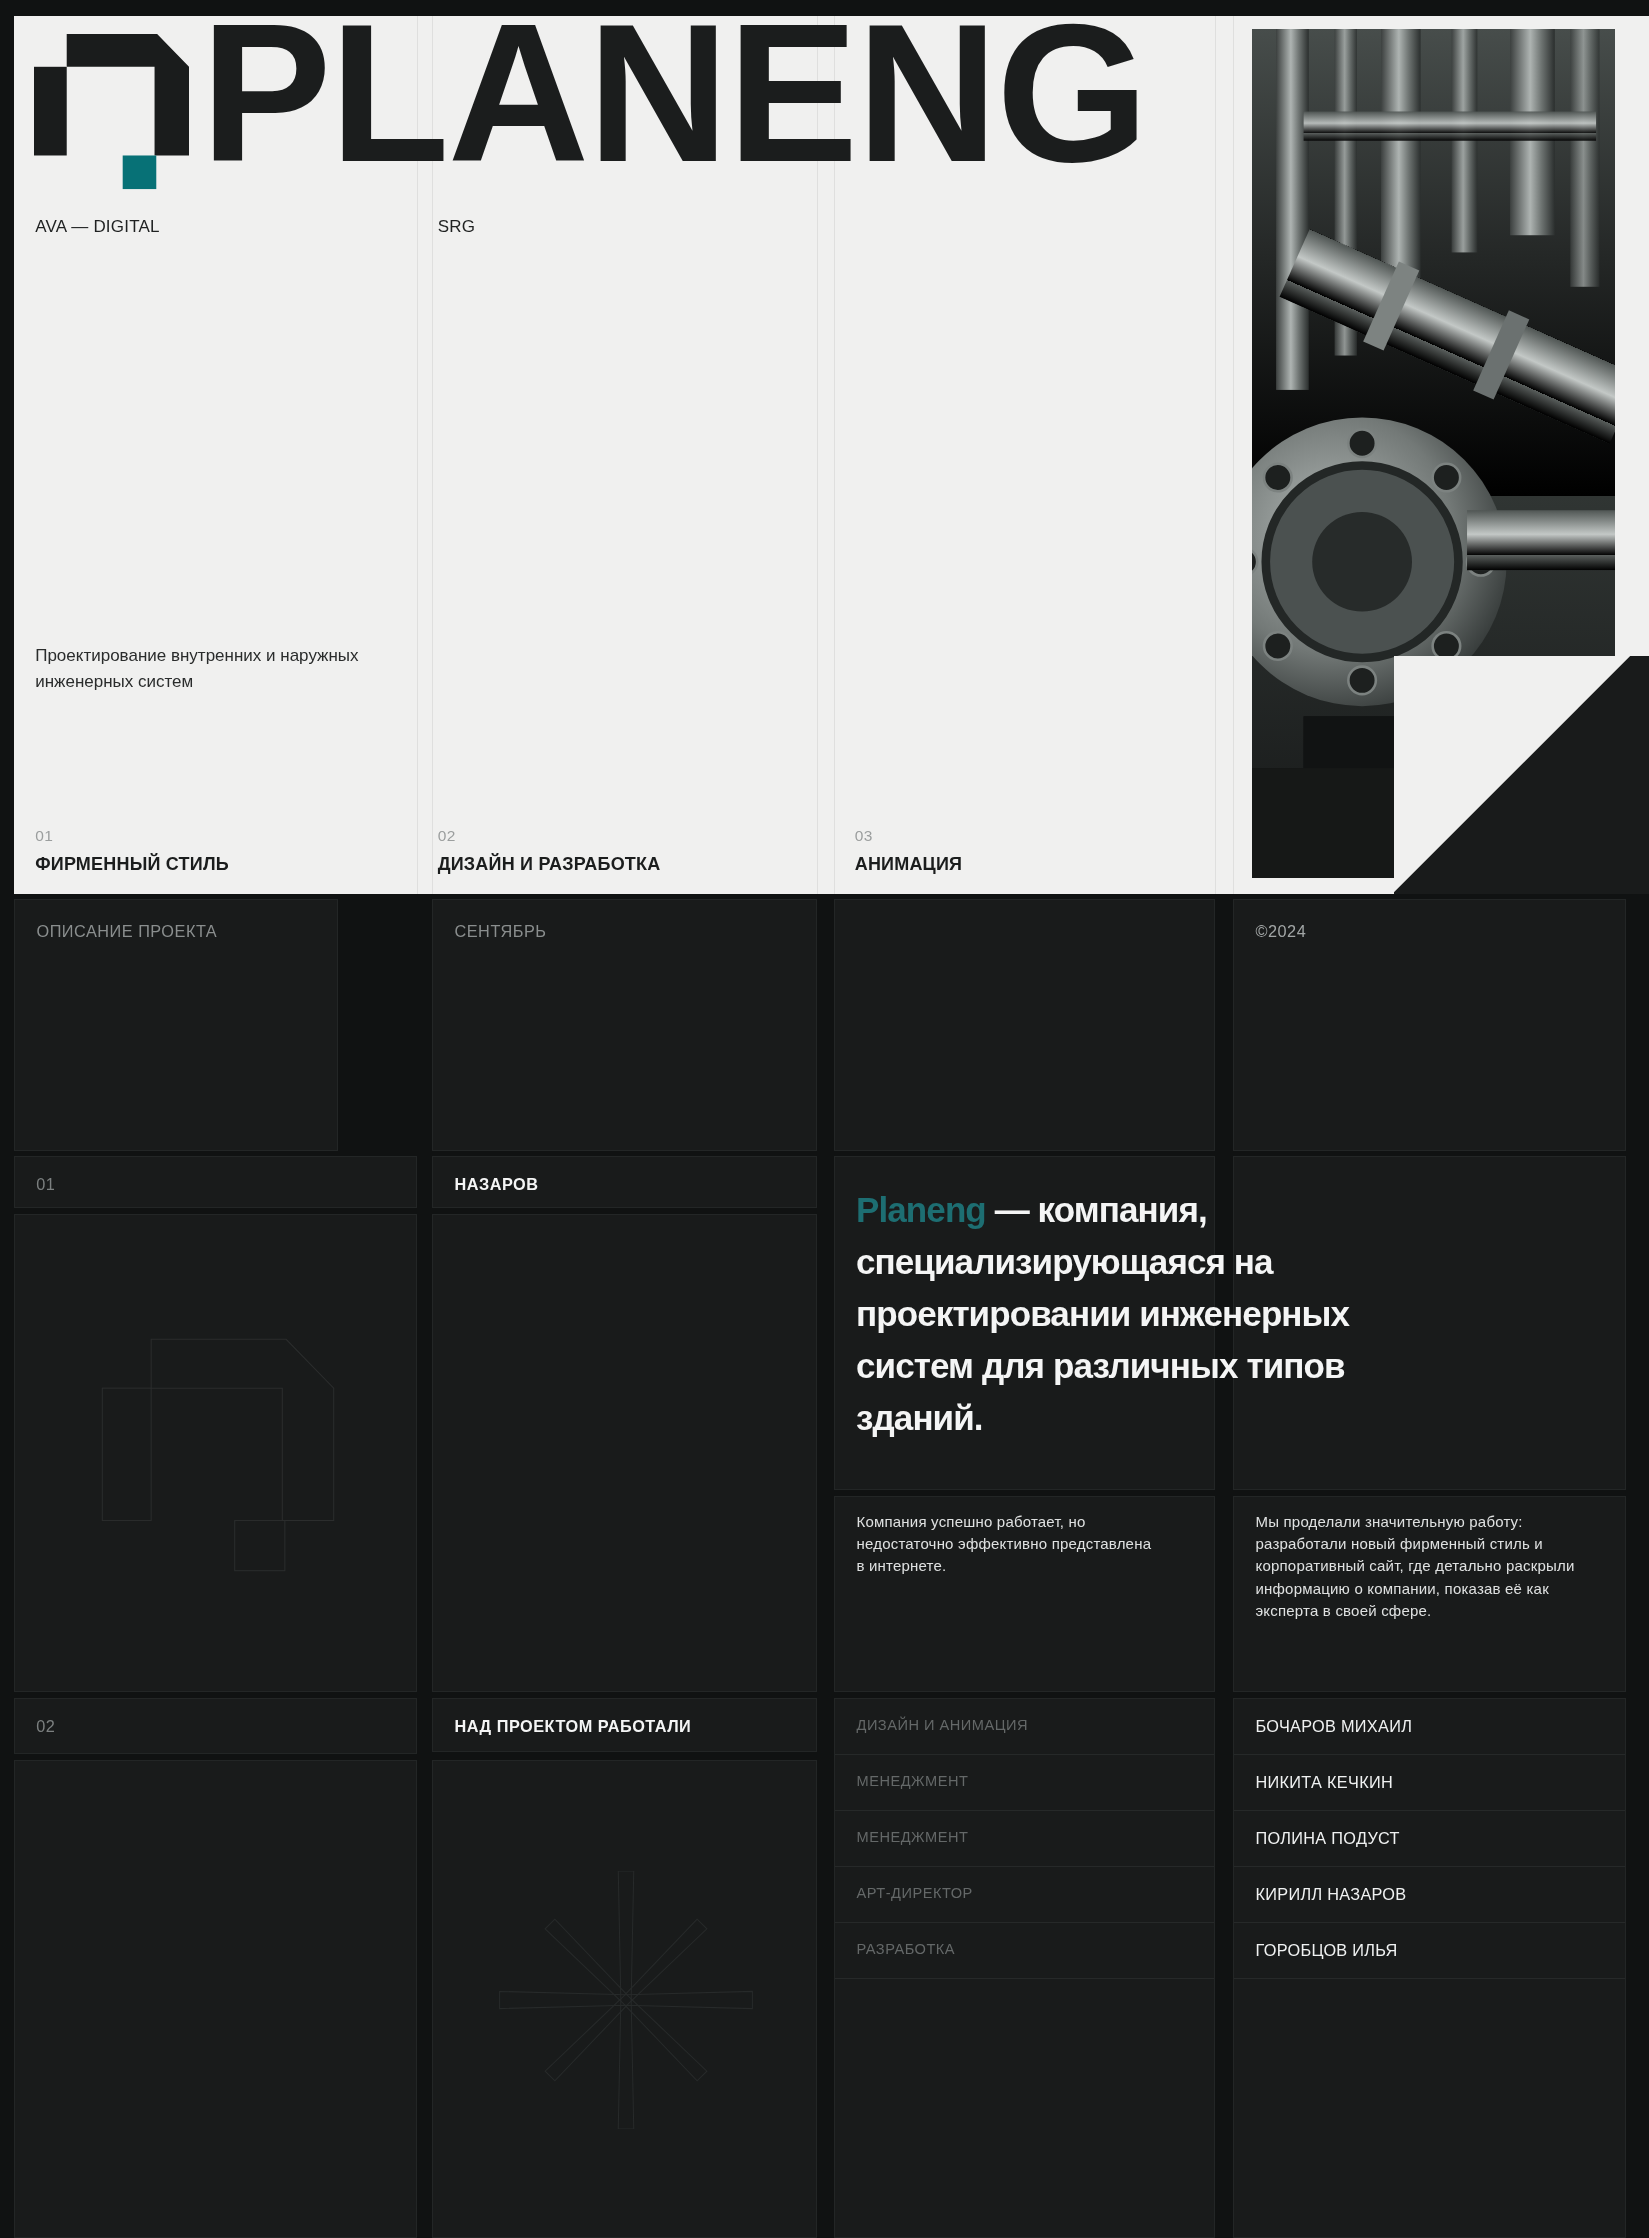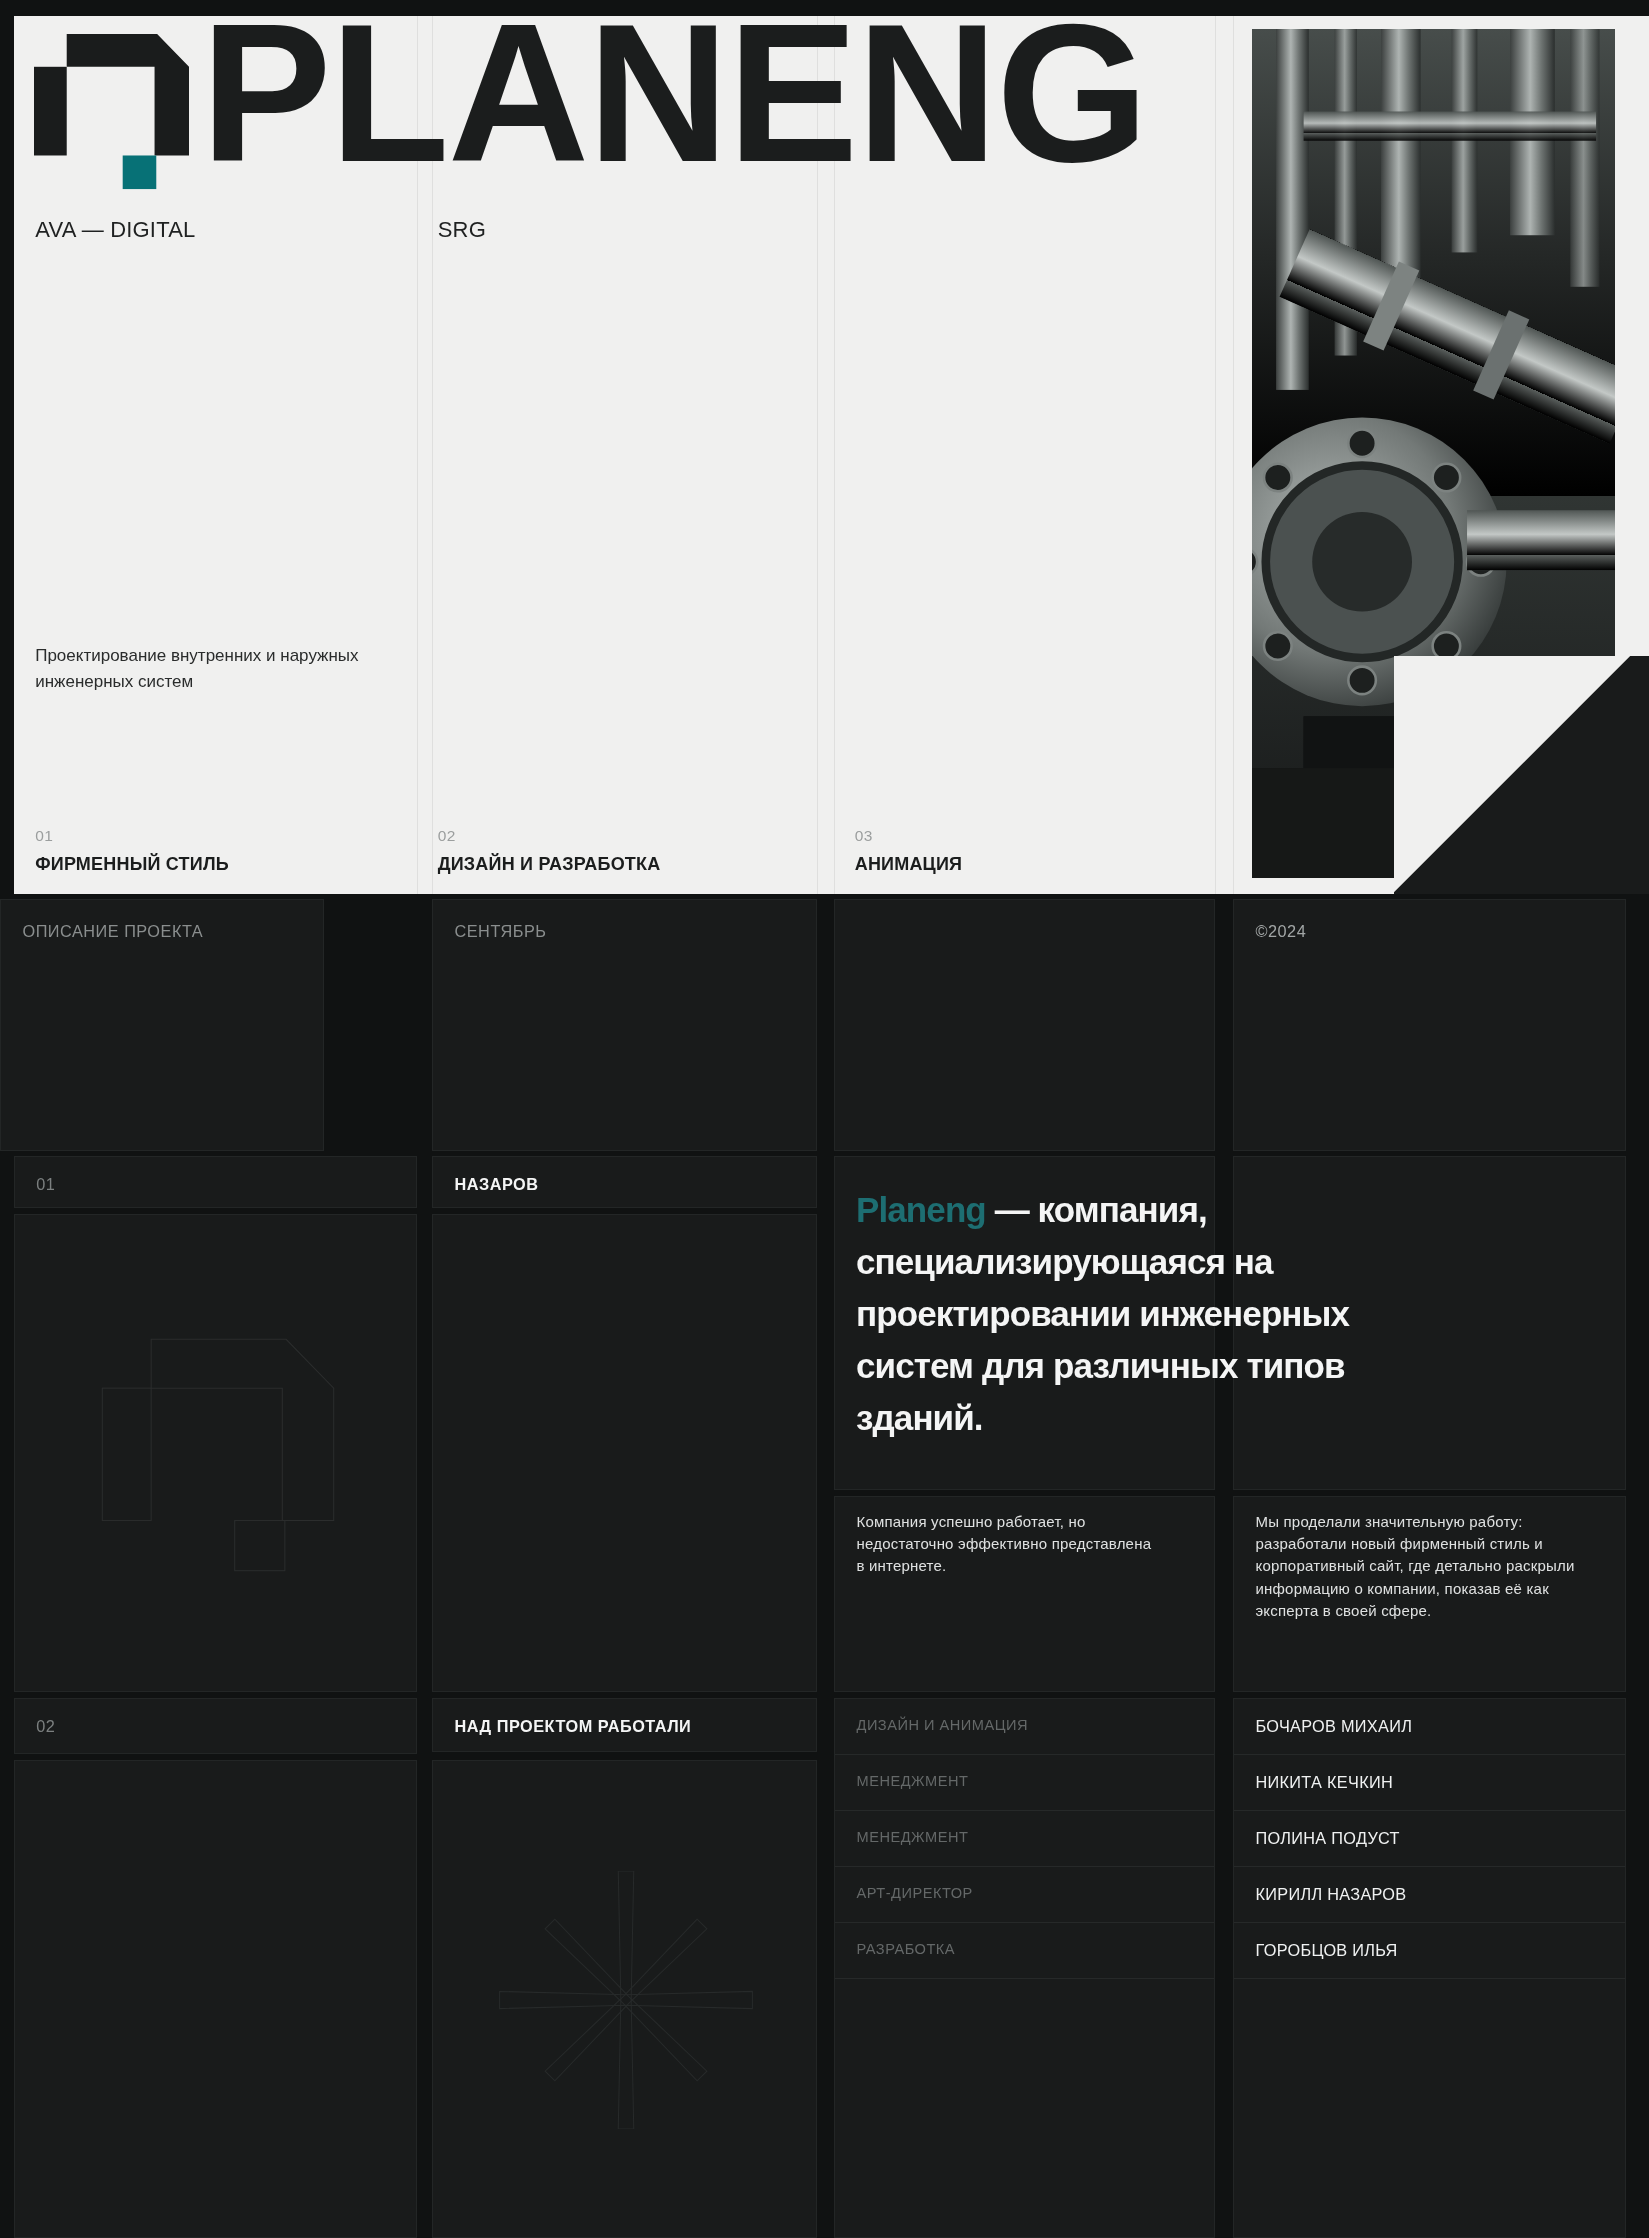--- a/index.html
+++ b/index.html
@@ -6,21 +6,21 @@
   html,body { background:#101212; }
   body { font-family:"Liberation Sans", sans-serif; }
   .page { position:relative; width:1649px; height:2239px; background:#101212; overflow:hidden; }
 
   
   .light-card { position:absolute; left:13.7px; top:15.5px; width:1636px; height:878px; background:#f0f0ef; }
   .vline { position:absolute; top:0; bottom:0; width:0.9px; background:rgba(26,28,28,0.08); }
   .logo-mark { position:absolute; left:20.6px; top:18px; width:155px; height:156px; }
   .wordmark { position:absolute; left:187px; top:-20px; font-size:196px; line-height:1; font-weight:bold;
               letter-spacing:-1.7px; color:#1b1d1d; white-space:nowrap; }
-  .hero-meta { position:absolute; top:201px; font-size:22px; color:#1f2121; letter-spacing:0.2px;text-align:center; }
+  .hero-meta { position:absolute; top:201px; font-size:17px; color:#1f2121; letter-spacing:0.2px;text-align:center; }
   .hero-desc { position:absolute; left:21.5px; top:627px; width:369px; font-size:17px; line-height:26px; color:#2a2c2c; }
   .service { position:absolute; top:811px; }
   .service .num { font-size:15.5px; color:#9b9e9e; letter-spacing:0.4px; }
   .service .lbl { margin-top:9.4px; font-size:18px; font-weight:bold; color:#1b1d1d; letter-spacing:0.2px; }
 
   .photo { position:absolute; left:1238px; top:13px; width:363px; height:849px; z-index:1; }
   .fold { position:absolute; left:1380px; top:640px; width:256px; height:238px; background:#191b1b; z-index:2; }
   .fold .tri { position:absolute; left:0; top:0; width:256px; height:238px; background:#f0f0ef;
                clip-path:polygon(0 0, 237px 0, 0 237px); }
 
@@ -146,21 +146,21 @@
       <rect x="60" y="800" width="120" height="80" fill="#141616" opacity="0.8"></rect>
       <rect x="0" y="860" width="422" height="128" fill="#161817"></rect>
       <rect x="200" y="830" width="90" height="40" fill="#0f1111"></rect>
     </svg>
 
     <div class="fold">
       <div class="tri"></div>
     </div>
   </div>
 
-  <div class="cell" style="left:0;top:899px;width:324px;height:252px">
+  <div class="cell" style="left:14px;top:899px;width:324px;height:252px">
     <div class="tag">ОПИСАНИЕ ПРОЕКТА</div>
   </div>
   <div class="cell" style="left:432px;top:899px;width:385px;height:252px">
     <div class="tag">СЕНТЯБРЬ</div>
   </div>
   <div class="cell" style="left:834px;top:899px;width:381px;height:252px"></div>
   <div class="cell" style="left:1233px;top:899px;width:393px;height:252px">
     <div class="tag light">©2024</div>
   </div>
 

